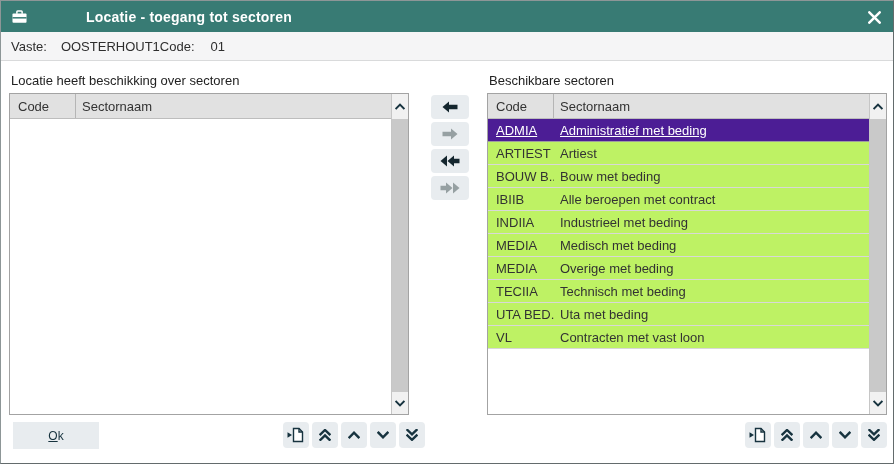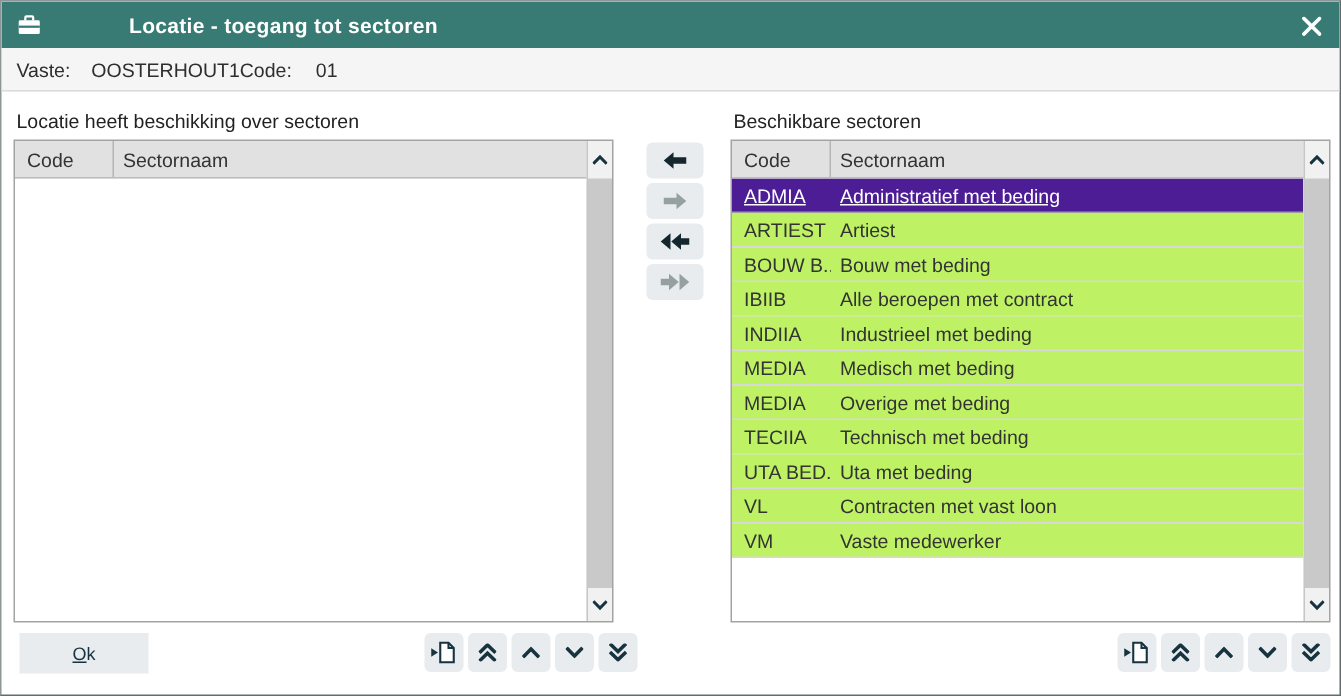--- a/index.html
+++ b/index.html
@@ -210,24 +210,20 @@
         <div class="row">
           <div class="cell code">UTA BED...</div>
           <div class="cell name">Uta met beding</div>
         </div>
 
         <div class="row">
           <div class="cell code">VL</div>
           <div class="cell name">Contracten met vast loon</div>
         </div>
 
-        <div class="row">
-          <div class="cell code">VM</div>
-          <div class="cell name">Vaste medewerker</div>
-        </div>
       </div>
     <div class="vscroll">
       <div class="sb-btn up">
         <svg width="10" height="7" viewBox="0 0 12 8">
             <polyline class="chev" points="1.5,6.3 6,1.7 10.5,6.3" stroke="#4a4a4a"></polyline>
           </svg>
       </div>
       <div class="sb-thumb"></div>
       <div class="sb-btn down">
         <svg width="10" height="7" viewBox="0 0 12 8">

